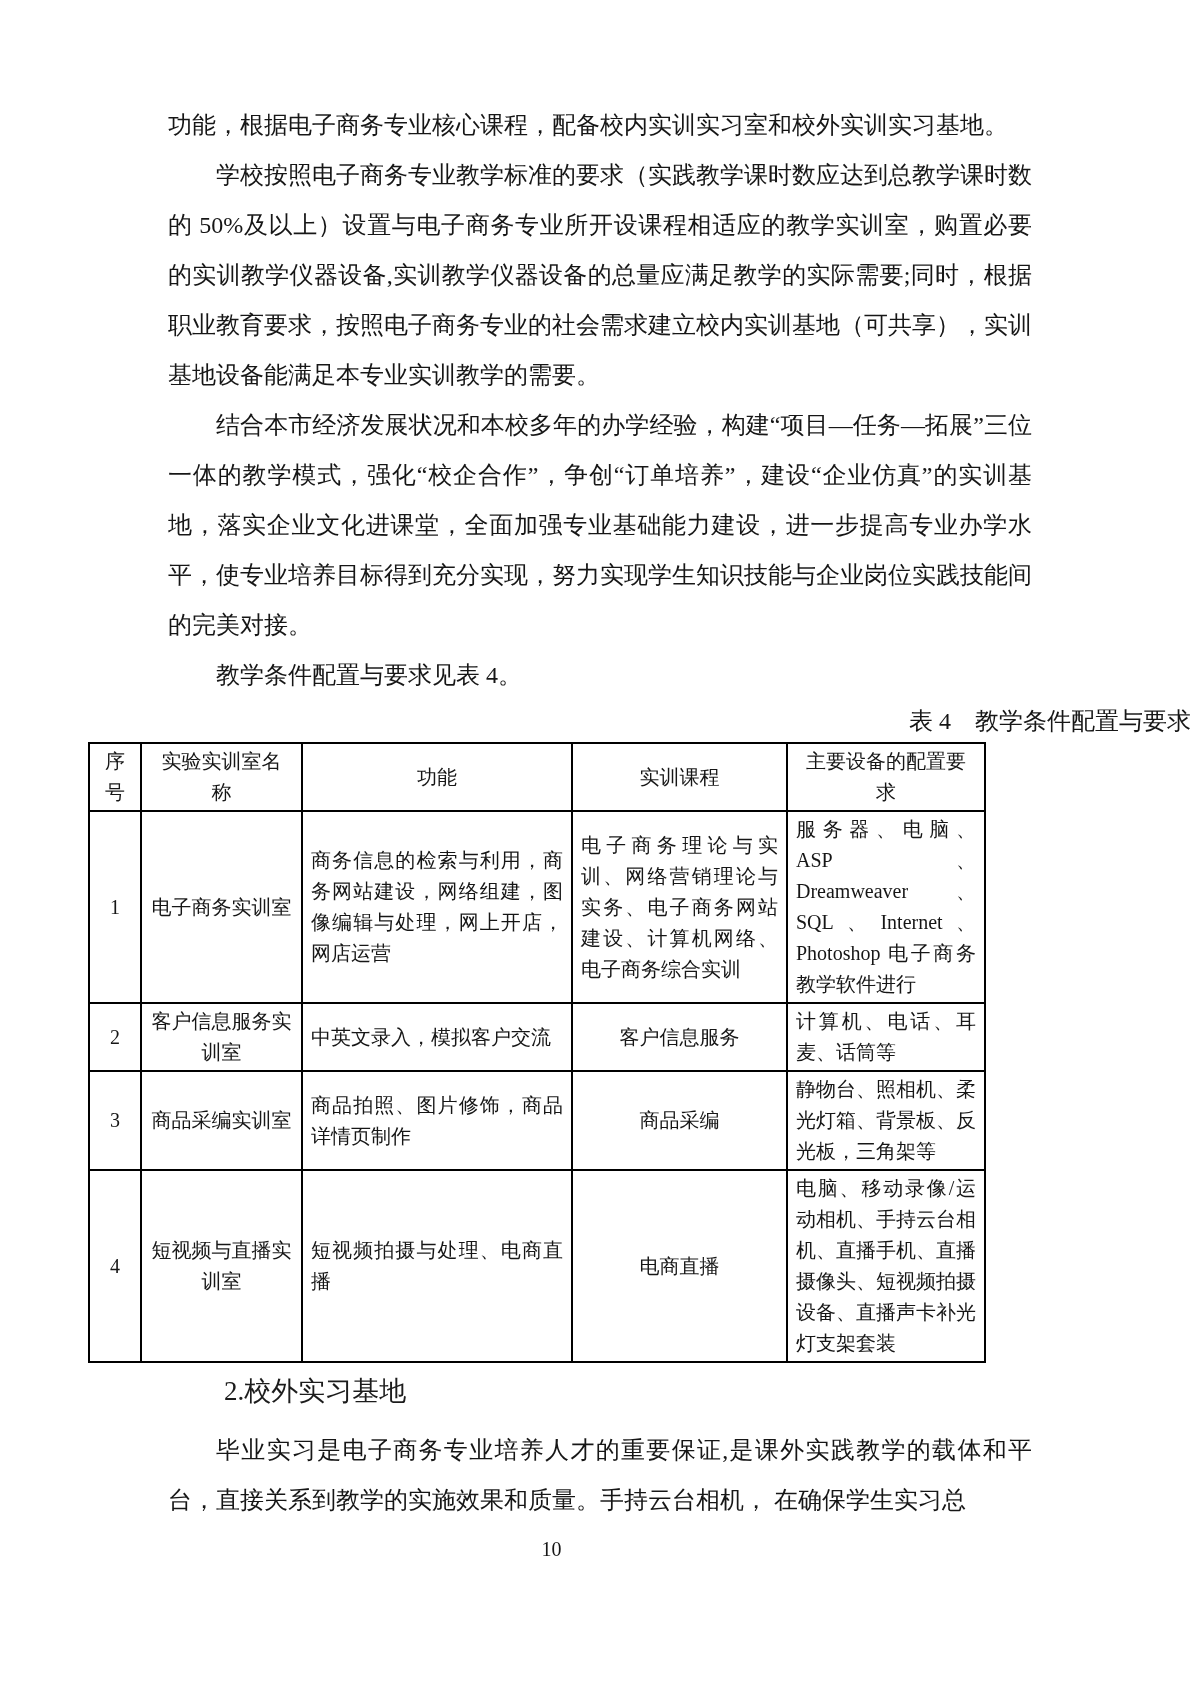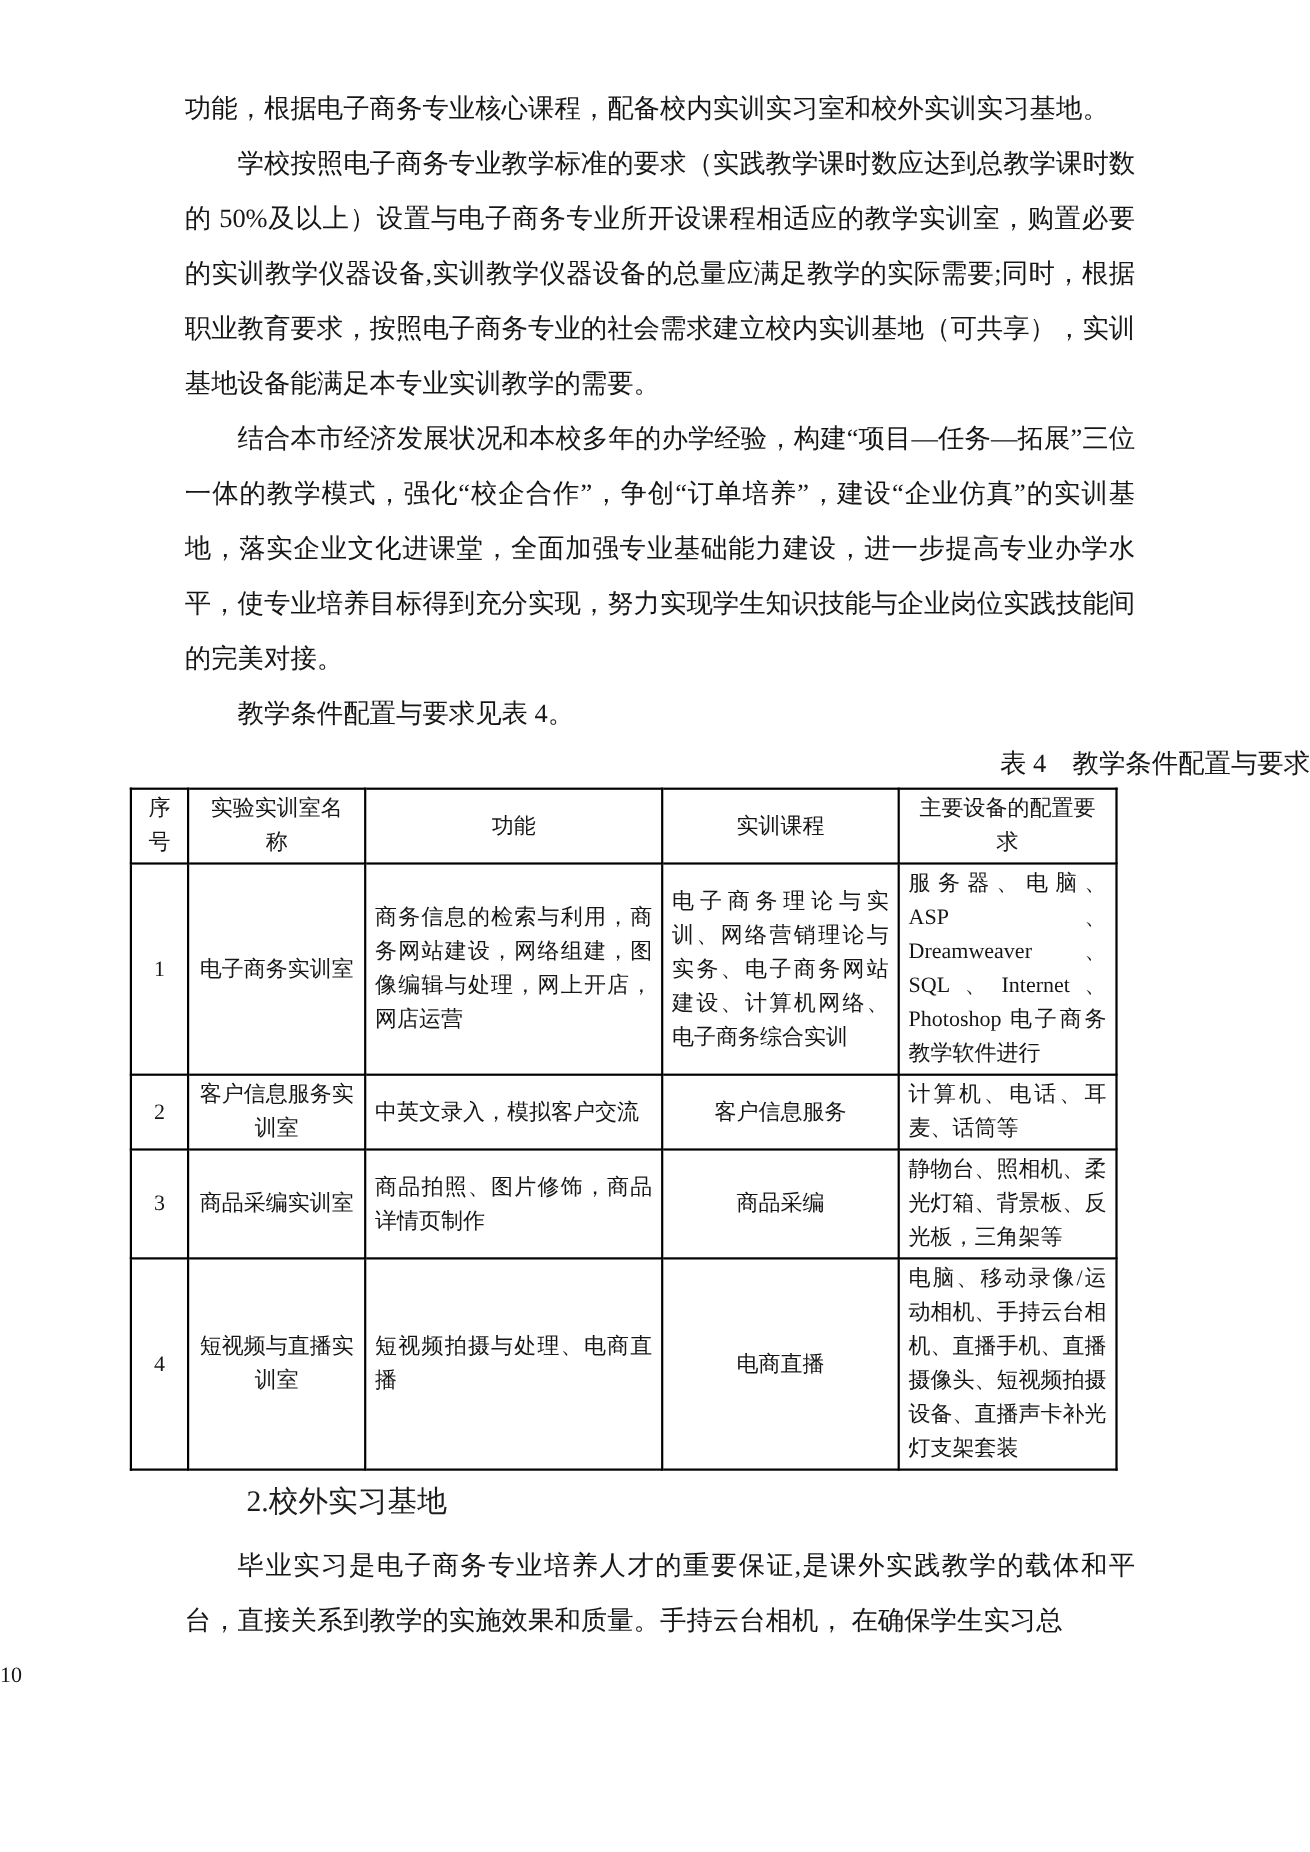--- a/index.html
+++ b/index.html
@@ -9,39 +9,39 @@
     height:1684px;
     background:#ffffff;
     color:#161616;
     font-family:"Liberation Serif","DejaVu Serif",serif;
     overflow:hidden;
   }
   .text-col{
     margin-left:168px;
     width:864px;
   }
-  .top-block{padding-top:74px;}
+  .top-block{padding-top:100px;}
   p.para{
     margin:0;
     font-size:24px;
     line-height:50px;
     text-align:justify;
     text-justify:inter-character;
   }
   p.indent{text-indent:2em;}
   .table-title{
     width:1191px;
     text-align:right;
     font-size:24px;
     line-height:42px;
   }
   table.eq{
     border-collapse:collapse;
     table-layout:fixed;
-    margin-left:118px;
+    margin-left:88px;
     width:896px;
   }
   col.c0{width:52px;}
   col.c1{width:161px;}
   col.c2{width:270px;}
   col.c3{width:215px;}
   col.c4{width:198px;}
   table.eq th, table.eq td{
     border:2px solid #000000;
     font-size:20px;
@@ -60,20 +60,21 @@
     margin-left:168px;
     margin-top:8px;
     padding-left:56px;
     font-size:27px;
     line-height:40px;
     color:#1c1c1c;
   }
   .closing-block{padding-top:14px;}
   .page-number{
     width:1103px;
+    text-align:center;
     font-size:20px;
     line-height:24px;
     margin-top:12px;
   }
 </style>
 </head>
 <body>
 
 <div class="page">
 

